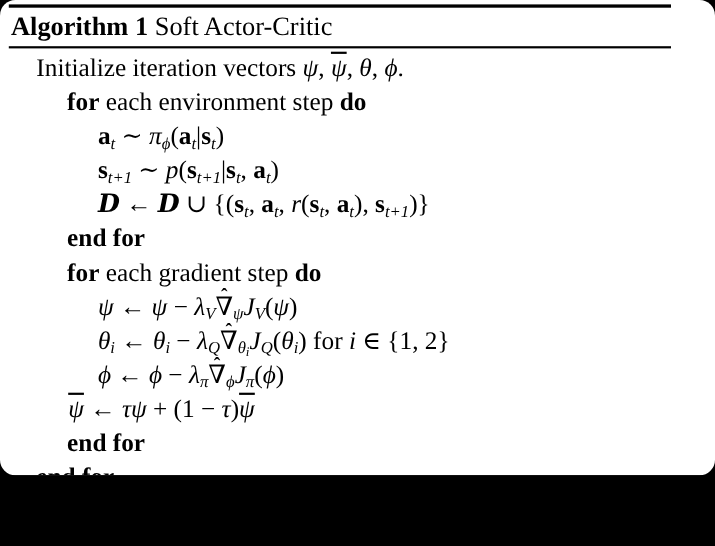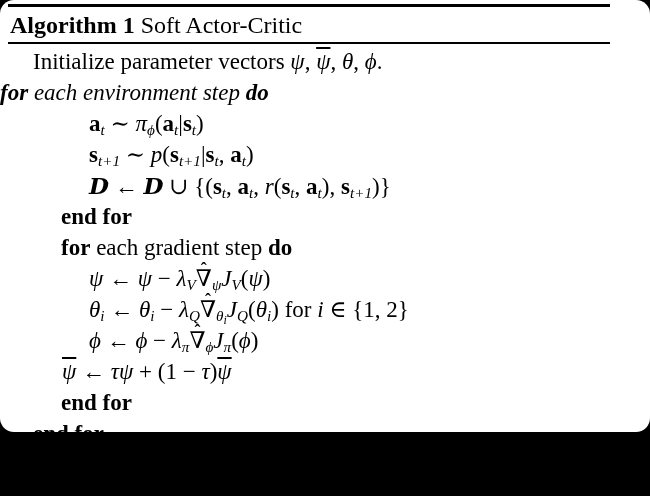--- a/index.html
+++ b/index.html
@@ -47,22 +47,22 @@
 <body>
 
 <div class="stage">
   <div class="card">
     <div class="rule thick"></div>
     <div class="title-row">
       <span class="title-label">Algorithm 1</span><span> Soft Actor-Critic</span>
     </div>
     <div class="rule thin"></div>
     <div class="algo-body">
-        <div class="line" style="padding-left: 33px;"><span class="seg">Initialize parameter vectors </span><span class="seg i">ψ</span><span class="seg">, </span><span class="seg i bar">ψ</span><span class="seg">, </span><span class="seg i">θ</span><span class="seg">, </span><span class="seg i">ϕ</span><span class="seg">.</span></div>
-        <div class="line" style=" font-style: italic;"><span class="seg b">for</span><span class="seg"> each environment step </span><span class="seg b">do</span></div>
+        <div class="line" style="padding-left: 33px;"><span class="seg">Initialize iteration vectors </span><span class="seg i">ψ</span><span class="seg">, </span><span class="seg i bar">ψ</span><span class="seg">, </span><span class="seg i">θ</span><span class="seg">, </span><span class="seg i">ϕ</span><span class="seg">.</span></div>
+        <div class="line" style="padding-left: 61px;"><span class="seg b">for</span><span class="seg"> each environment step </span><span class="seg b">do</span></div>
         <div class="line" style="padding-left: 89px;"><span class="seg bm">a</span><span class="seg i sub">t</span><span class="seg"> ∼ </span><span class="seg i">π</span><span class="seg i sub">ϕ</span><span class="seg">(</span><span class="seg bm">a</span><span class="seg i sub">t</span><span class="seg">|</span><span class="seg bm">s</span><span class="seg i sub">t</span><span class="seg">)</span></div>
         <div class="line" style="padding-left: 89px;"><span class="seg bm">s</span><span class="seg i sub">t+1</span><span class="seg"> ∼ </span><span class="seg i">p</span><span class="seg">(</span><span class="seg bm">s</span><span class="seg i sub">t+1</span><span class="seg">|</span><span class="seg bm">s</span><span class="seg i sub">t</span><span class="seg">, </span><span class="seg bm">a</span><span class="seg i sub">t</span><span class="seg">)</span></div>
         <div class="line" style="padding-left: 89px;"><span class="seg cal">D</span><span class="seg"> ← </span><span class="seg cal">D</span><span class="seg"> ∪ {(</span><span class="seg bm">s</span><span class="seg i sub">t</span><span class="seg">, </span><span class="seg bm">a</span><span class="seg i sub">t</span><span class="seg">, </span><span class="seg i">r</span><span class="seg">(</span><span class="seg bm">s</span><span class="seg i sub">t</span><span class="seg">, </span><span class="seg bm">a</span><span class="seg i sub">t</span><span class="seg">), </span><span class="seg bm">s</span><span class="seg i sub">t+1</span><span class="seg">)}</span></div>
         <div class="line" style="padding-left: 61px;"><span class="seg b">end for</span></div>
         <div class="line" style="padding-left: 61px;"><span class="seg b">for</span><span class="seg"> each gradient step </span><span class="seg b">do</span></div>
         <div class="line" style="padding-left: 89px;"><span class="seg i">ψ</span><span class="seg"> ← </span><span class="seg i">ψ</span><span class="seg"> − </span><span class="seg i">λ</span><span class="seg i sub">V</span><span class="seg hat">∇</span><span class="seg i sub">ψ</span><span class="seg i">J</span><span class="seg i sub">V</span><span class="seg">(</span><span class="seg i">ψ</span><span class="seg">)</span></div>
         <div class="line" style="padding-left: 89px;"><span class="seg i">θ</span><span class="seg i sub">i</span><span class="seg"> ← </span><span class="seg i">θ</span><span class="seg i sub">i</span><span class="seg"> − </span><span class="seg i">λ</span><span class="seg i sub">Q</span><span class="seg hat">∇</span><span class="seg i sub">θ</span><span class="seg i sub2">i</span><span class="seg i">J</span><span class="seg i sub">Q</span><span class="seg">(</span><span class="seg i">θ</span><span class="seg i sub">i</span><span class="seg">)</span><span class="seg"> for </span><span class="seg i">i</span><span class="seg"> ∈ {1, 2}</span></div>
         <div class="line" style="padding-left: 89px;"><span class="seg i">ϕ</span><span class="seg"> ← </span><span class="seg i">ϕ</span><span class="seg"> − </span><span class="seg i">λ</span><span class="seg i sub">π</span><span class="seg hat">∇</span><span class="seg i sub">ϕ</span><span class="seg i">J</span><span class="seg i sub">π</span><span class="seg">(</span><span class="seg i">ϕ</span><span class="seg">)</span></div>
         <div class="line" style="padding-left: 62px;"><span class="seg i bar">ψ</span><span class="seg"> ← </span><span class="seg i">τ</span><span class="seg i">ψ</span><span class="seg"> + (1 − </span><span class="seg i">τ</span><span class="seg">)</span><span class="seg i bar">ψ</span></div>
         <div class="line" style="padding-left: 61px;"><span class="seg b">end for</span></div>

